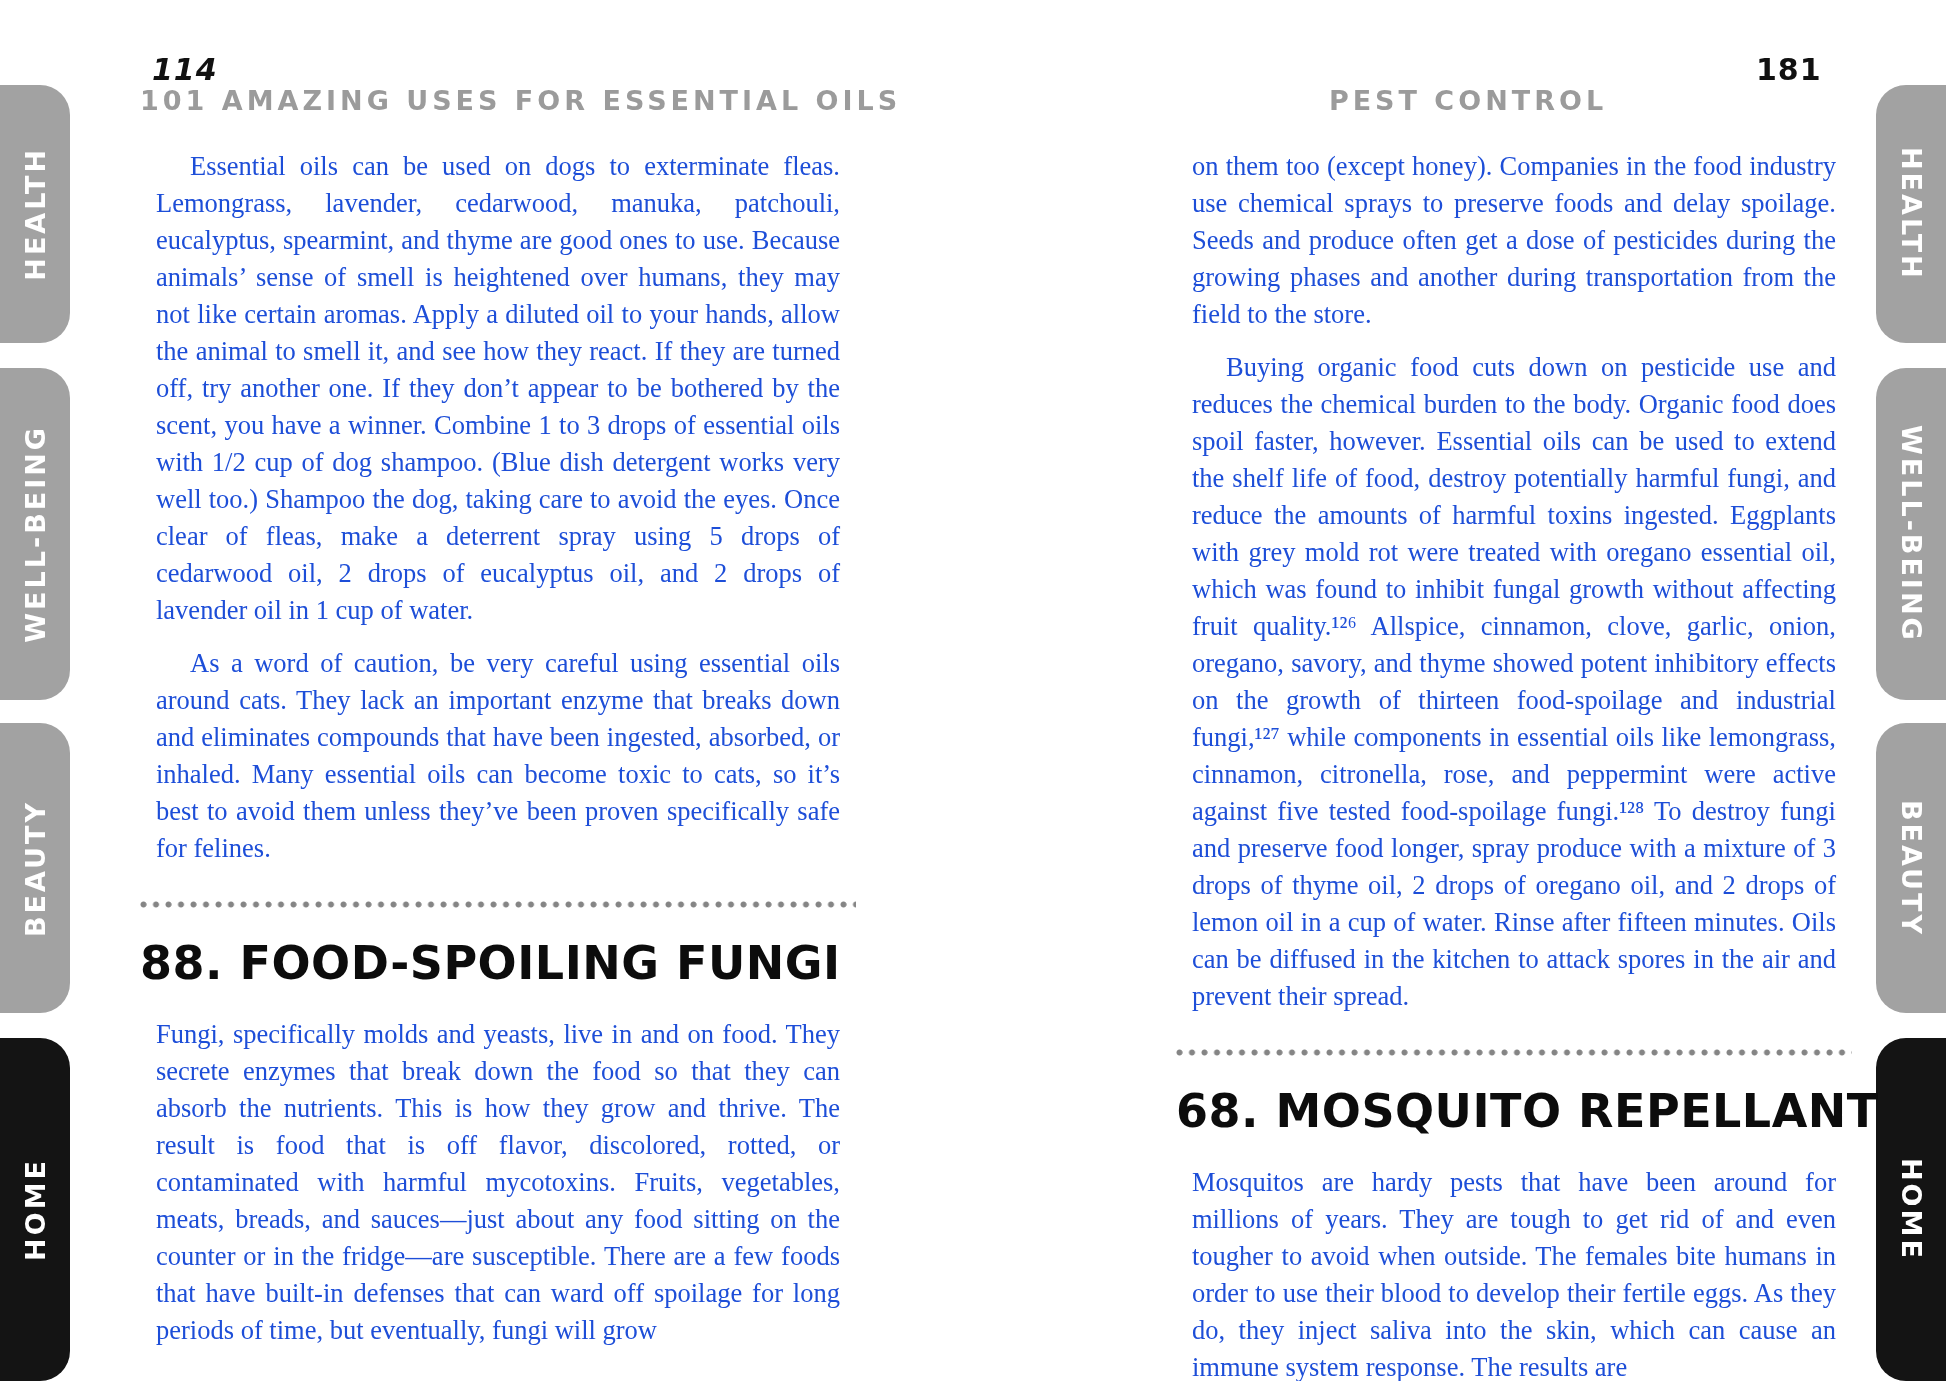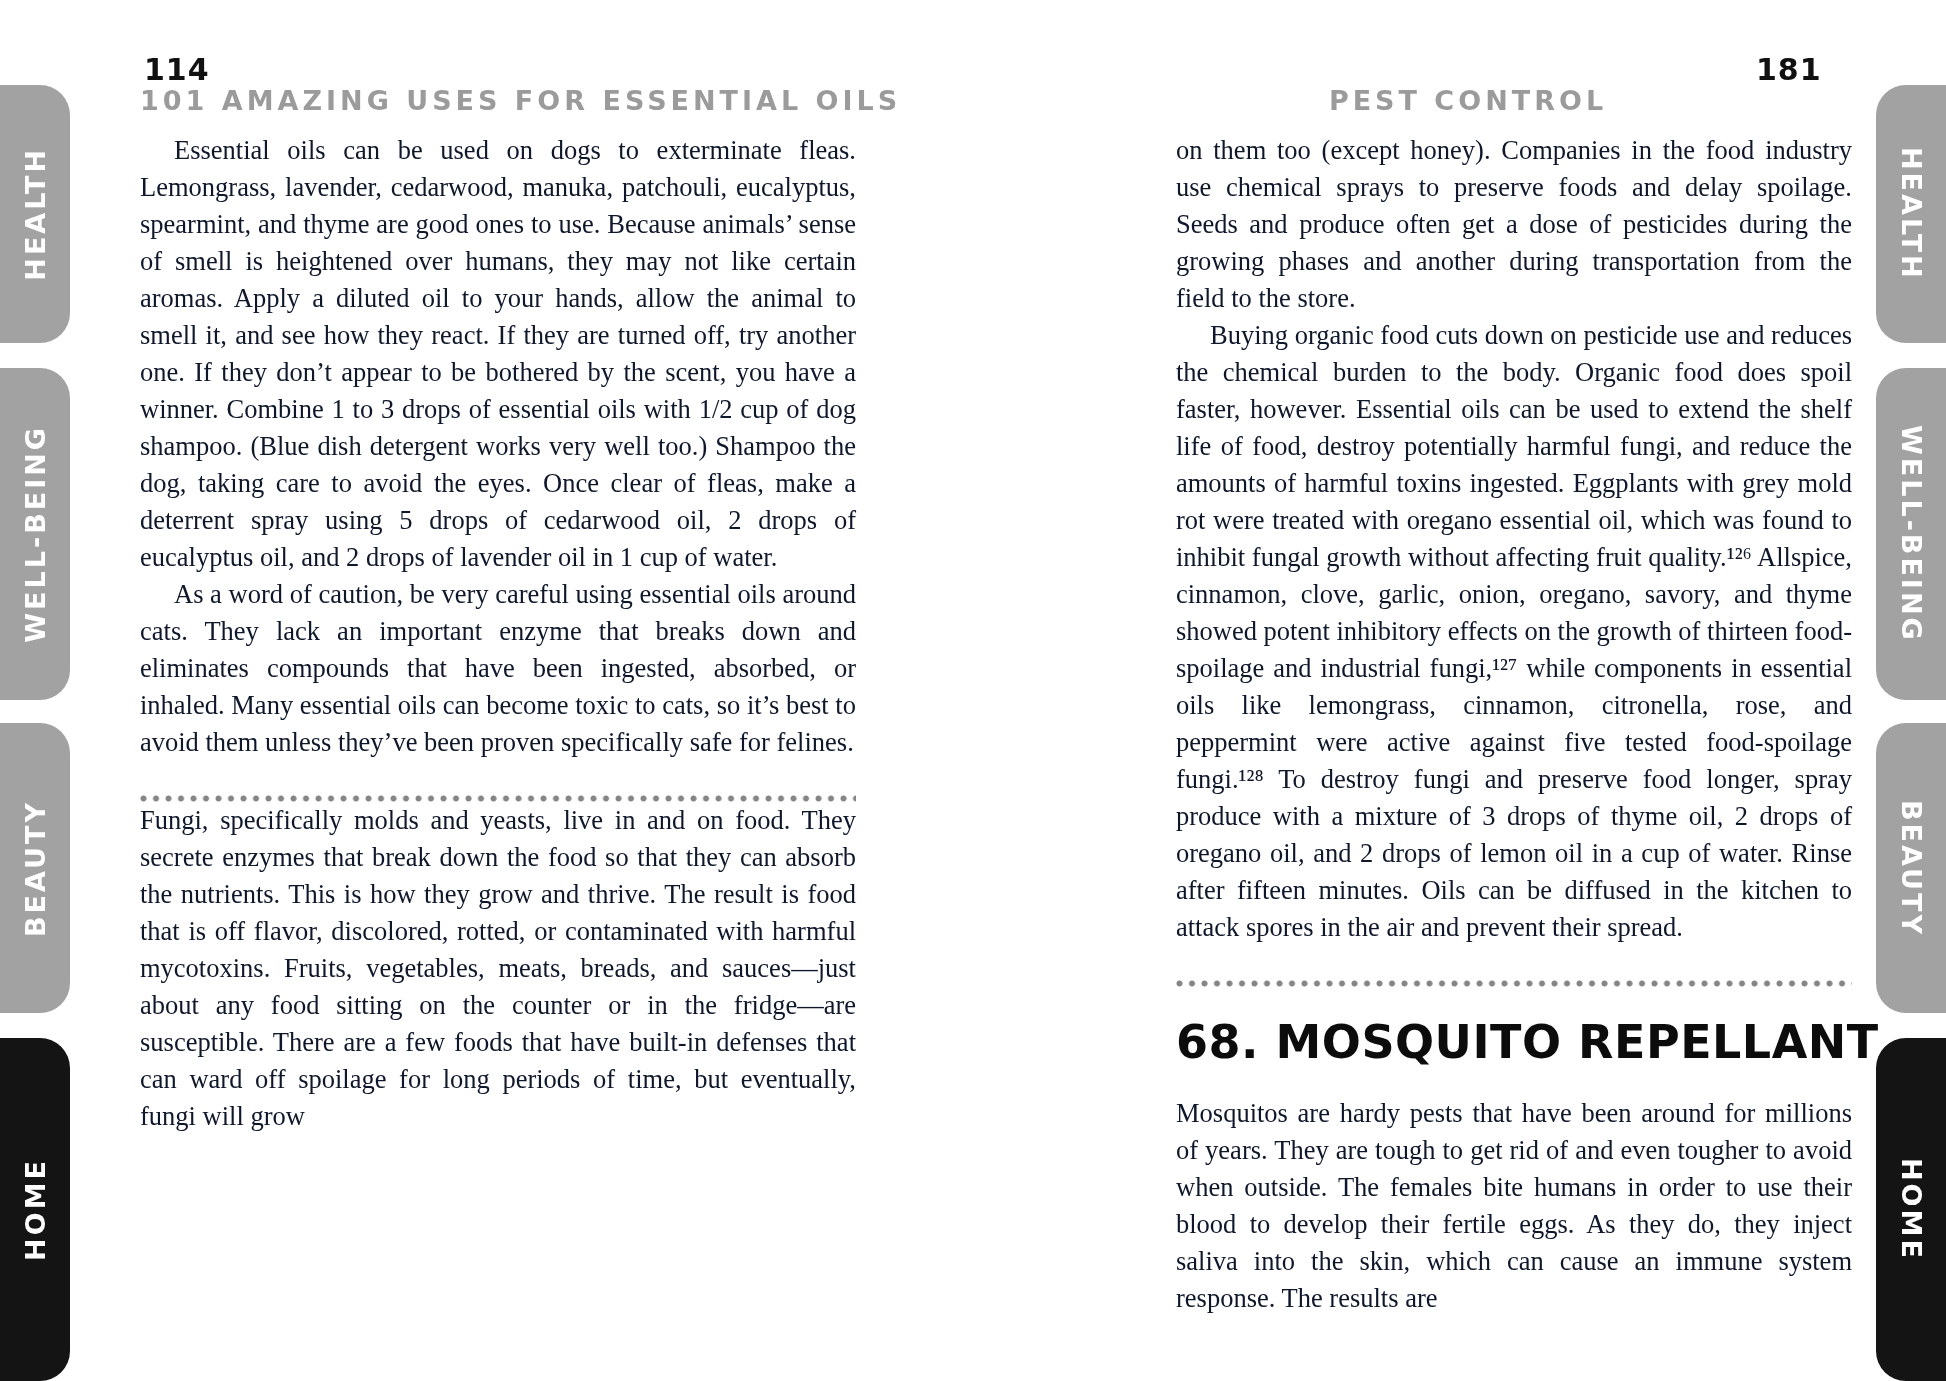--- a/index.html
+++ b/index.html
@@ -43,21 +43,21 @@
   
   .folio {
     position: absolute;
     top: 52px;
     font-family: "DejaVu Sans", sans-serif;
     font-weight: bold;
     font-size: 30px;
     color: #111111;
     letter-spacing: 1px;
   }
-  .folio-left  { left: 144px; }
+  .folio-left  { left: 152px; font-style: italic; }
   .folio-right { left: 1756px; }
   .running-head {
     position: absolute;
     top: 55px;
     font-family: "DejaVu Sans", sans-serif;
     font-weight: bold;
     font-size: 27px;
     letter-spacing: 4px;
     color: #9b9b9b;
     text-align: center;
@@ -65,25 +65,25 @@
     margin-top: 30px;
   }
   .running-head-left  { left: 140px;  width: 716px; }
   .running-head-right { left: 1130px; width: 676px; }
 
   
   .column { position: absolute; top: 132px; }
   .column-left  { left: 140px;  width: 716px; }
   .column-right { left: 1176px; width: 676px; }
   .column p {
-    margin: 0;
+    margin: 16px;
     font-size: 26.5px;
     line-height: 37px;
     text-align: justify;
-    color: #0f172a;
+    color: #1d4ed8;
   }
   .column p.indent { text-indent: 34px; }
 
   .dots {
     height: 7px;
     margin-top: 34px;
     background-image: radial-gradient(circle at 3.5px 3.5px, #858585 2.6px, transparent 3.4px);
     background-size: 12.5px 7px;
     background-repeat: repeat-x;
   }
@@ -131,20 +131,21 @@
 
   <div class="folio folio-left">114</div>
   <div class="running-head running-head-left">101 AMAZING USES FOR ESSENTIAL OILS</div>
   <div class="running-head running-head-right">PEST CONTROL</div>
   <div class="folio folio-right">181</div>
 
   <div class="column column-left">
     <p class="indent">Essential oils can be used on dogs to exterminate fleas. Lemongrass, lavender, cedarwood, manuka, patchouli, eucalyptus, spearmint, and thyme are good ones to use. Because animals’ sense of smell is heightened over humans, they may not like certain aromas. Apply a diluted oil to your hands, allow the animal to smell it, and see how they react. If they are turned off, try another one. If they don’t appear to be bothered by the scent, you have a winner. Combine 1 to 3 drops of essential oils with 1/2 cup of dog shampoo. (Blue dish detergent works very well too.) Shampoo the dog, taking care to avoid the eyes. Once clear of fleas, make a deterrent spray using 5 drops of cedarwood oil, 2 drops of eucalyptus oil, and 2 drops of lavender oil in 1 cup of water.</p>
     <p class="indent">As a word of caution, be very careful using essential oils around cats. They lack an important enzyme that breaks down and eliminates compounds that have been ingested, absorbed, or inhaled. Many essential oils can become toxic to cats, so it’s best to avoid them unless they’ve been proven specifically safe for felines.</p>
     <div class="dots"></div>
+    <h2 class="section-heading">88. FOOD-SPOILING FUNGI</h2>
     <p>Fungi, specifically molds and yeasts, live in and on food. They secrete enzymes that break down the food so that they can absorb the nutrients. This is how they grow and thrive. The result is food that is off flavor, discolored, rotted, or contaminated with harmful mycotoxins. Fruits, vegetables, meats, breads, and sauces—just about any food sitting on the counter or in the fridge—are susceptible. There are a few foods that have built-in defenses that can ward off spoilage for long periods of time, but eventually, fungi will grow</p>
   </div>
 
   <div class="column column-right">
     <p>on them too (except honey). Companies in the food industry use chemical sprays to preserve foods and delay spoilage. Seeds and produce often get a dose of pesticides during the growing phases and another during transportation from the field to the store.</p>
     <p class="indent">Buying organic food cuts down on pesticide use and reduces the chemical burden to the body. Organic food does spoil faster, however. Essential oils can be used to extend the shelf life of food, destroy potentially harmful fungi, and reduce the amounts of harmful toxins ingested. Eggplants with grey mold rot were treated with oregano essential oil, which was found to inhibit fungal growth without affecting fruit quality.¹²⁶ Allspice, cinnamon, clove, garlic, onion, oregano, savory, and thyme showed potent inhibitory effects on the growth of thirteen food-spoilage and industrial fungi,¹²⁷ while components in essential oils like lemongrass, cinnamon, citronella, rose, and peppermint were active against five tested food-spoilage fungi.¹²⁸ To destroy fungi and preserve food longer, spray produce with a mixture of 3 drops of thyme oil, 2 drops of oregano oil, and 2 drops of lemon oil in a cup of water. Rinse after fifteen minutes. Oils can be diffused in the kitchen to attack spores in the air and prevent their spread.</p>
     <div class="dots"></div>
     <h2 class="section-heading">68. MOSQUITO REPELLANT</h2>
     <p>Mosquitos are hardy pests that have been around for millions of years. They are tough to get rid of and even tougher to avoid when outside. The females bite humans in order to use their blood to develop their fertile eggs. As they do, they inject saliva into the skin, which can cause an immune system response. The results are</p>
   </div>

